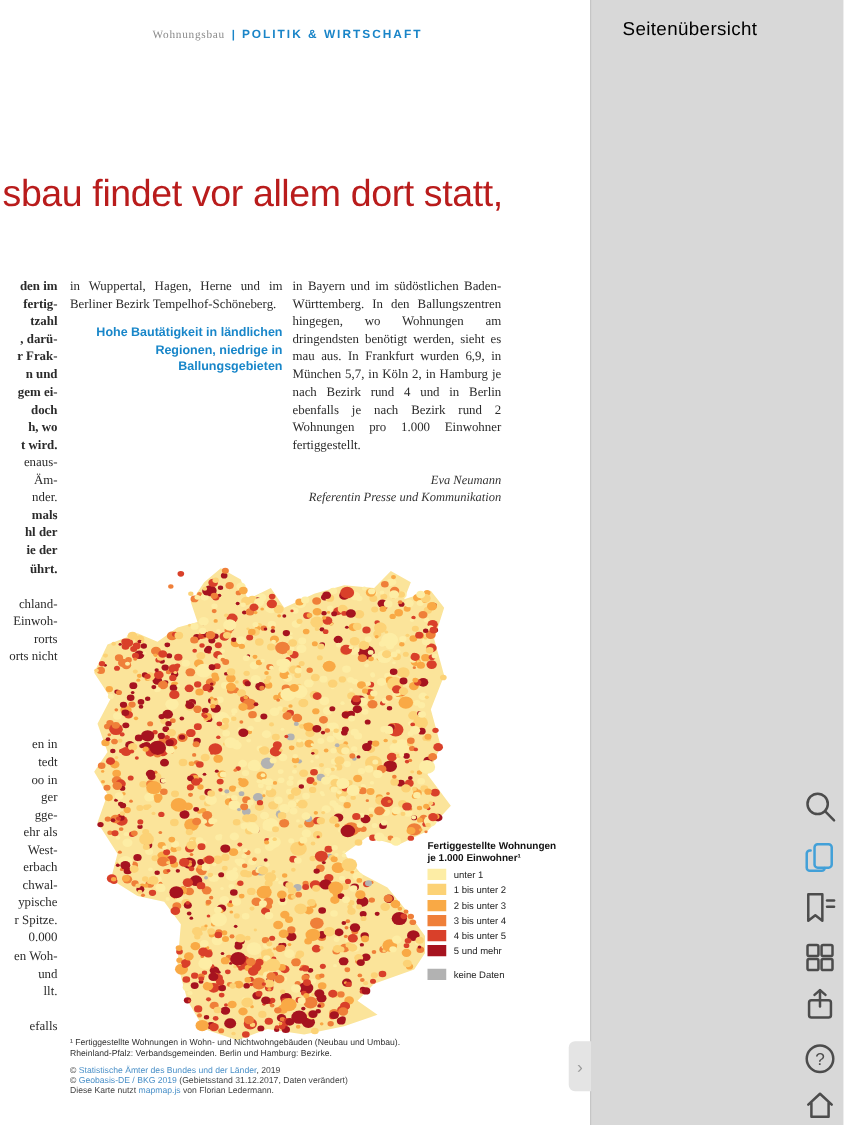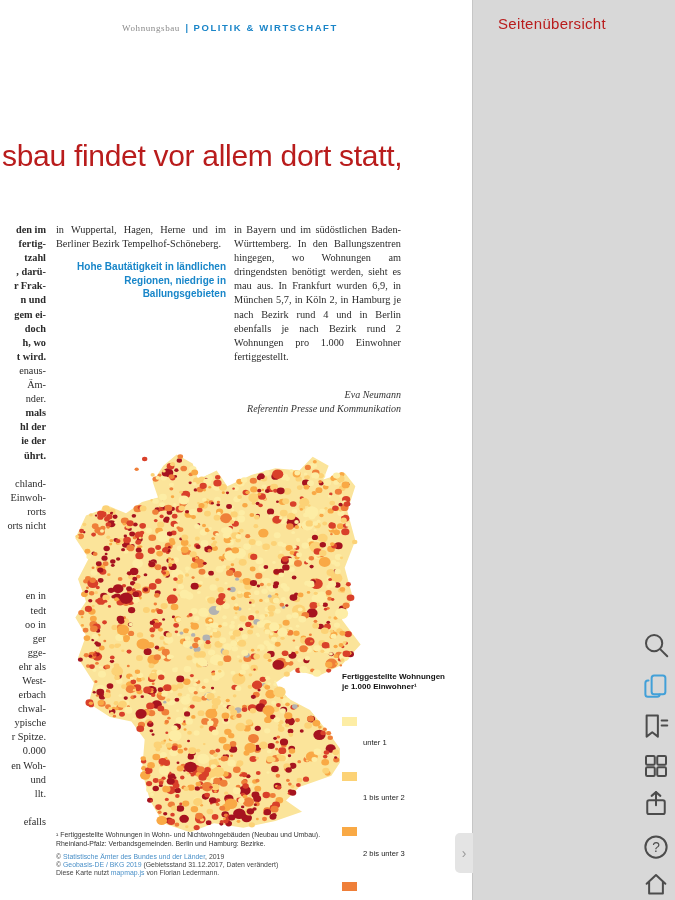--- a/index.html
+++ b/index.html
@@ -17,37 +17,37 @@
   #fragcol{position:absolute;left:0;top:223px;width:46px;text-align:right;padding-right:2px;
            font-family:"Liberation Serif",serif;font-size:10.3px;color:#2b2b2b;}
   #fragcol div{height:14.1px;line-height:14.1px;white-space:nowrap;overflow:visible;}
   #fragcol div.b{font-weight:bold;}
   .col{position:absolute;top:223px;font-family:"Liberation Serif",serif;font-size:10.3px;
        line-height:14.1px;color:#2b2b2b;text-align:justify;}
   #col2{left:56px;width:170px;}
   #col3{left:234px;width:167px;}
   .subhead{font-family:"Liberation Sans",sans-serif;color:#1886c9;font-weight:bold;
            font-size:10px;line-height:13.5px;margin:9px 0 4px 0;text-align:right;}
-  .byline{margin-top:24px;text-align:right;font-style:italic;font-size:10px;line-height:14px;color:#333;}
+  .byline{margin-top:14px;text-align:right;font-style:italic;font-size:10px;line-height:14px;color:#333;}
   
   #maptitle{position:absolute;left:56px;top:420px;font-size:11px;font-weight:bold;color:#111;}
   #mapsvg{position:absolute;left:14px;top:441px;width:400px;height:424px;pointer-events:none;}
   #legend{position:absolute;left:340px;top:670px;width:118px;background:#fff;padding:2px 0 4px 2px;}
   #legend .lt{font-size:8px;font-weight:bold;color:#111;line-height:10px;}
   .lrow{display:flex;align-items:center;margin-top:3.2px;}
   .lrow.gap{margin-top:10px;}
   .sw{width:15px;height:9px;margin-right:6px;flex:none;}
-  .ll{font-size:7.6px;color:#222;margin-top:43px;}
+  .ll{font-size:7.6px;color:#222;}
   #footnotes{position:absolute;left:56px;top:831px;width:360px;font-size:6.9px;line-height:8.6px;color:#333;}
   #credits{position:absolute;left:56px;top:853px;width:360px;font-size:6.9px;line-height:8.2px;color:#444;}
   .lnk{color:#4a90c8;}
   
   #sidebar{position:absolute;left:472px;top:0;width:203px;height:900px;background:#d8d8d8;
            border-left:1px solid #c6c6c6;box-sizing:border-box;}
-  #sbtitle{position:absolute;left:0;top:15px;width:158px;text-align:center;color:#b91c1c;
+  #sbtitle{position:absolute;left:0;top:15px;width:158px;text-align:center;color:#000000;
            font-size:15px;letter-spacing:.3px;}
   
   .tool{position:absolute;left:641px;width:30px;height:30px;cursor:pointer;}
   .tool svg{width:100%;height:100%;}
   
   #handle{position:absolute;left:455px;top:833px;width:18px;height:40px;background:#e4e4e4;
           border-radius:5px 0 0 5px;display:flex;align-items:center;justify-content:center;
           color:#9a9a9a;font-size:14px;}
 </style>
 </head>

